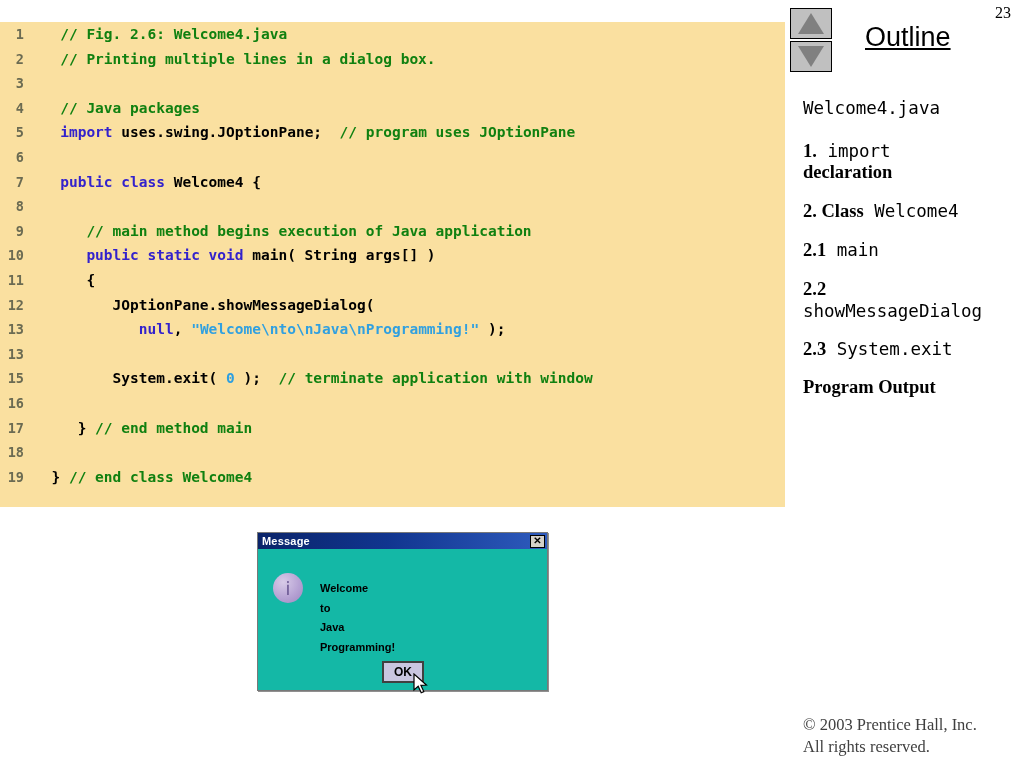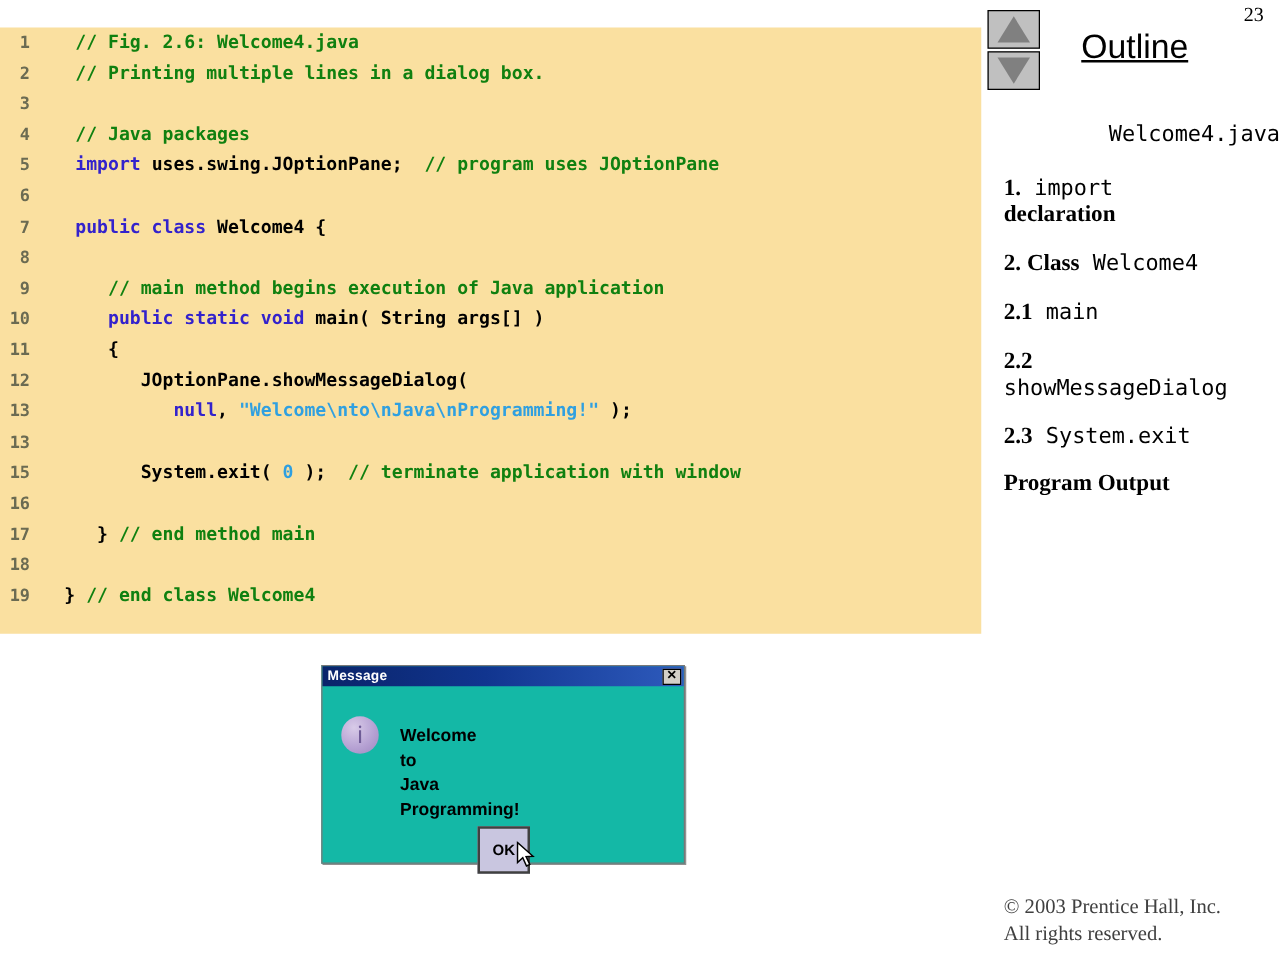--- a/index.html
+++ b/index.html
@@ -123,21 +123,20 @@
   .oe-serif {
     font-family: "Liberation Serif", serif;
     font-size: 18.5px;
     font-weight: bold;
   }
   .oe-mono-plain {
     font-family: "DejaVu Sans Mono", monospace;
     font-size: 17.5px;
     font-weight: normal;
     word-break: break-all;
-    text-align: right;
   }
   #footer-copyright {
     position: absolute;
     left: 13px;
     top: 714px;
     font-family: "Liberation Serif", serif;
     font-size: 16.5px;
     line-height: 1.32;
     color: #404040;
   }
@@ -211,31 +210,31 @@
     font-family: "Liberation Serif", serif;
     font-size: 19px;
     color: #6e5b96;
     line-height: 1;
   }
   #dialog-message {
     position: absolute;
     left: 62px;
     top: 30px;
     font-family: "Liberation Sans", sans-serif;
-    font-size: 14px;
+    font-size: 11px;
     font-weight: bold;
     color: #000000;
     line-height: 19.5px;
   }
   #dialog-ok-button {
     position: absolute;
     left: 124px;
     top: 112px;
     width: 42px;
-    height: 38px;
+    height: 22px;
     background: #c9c6e0;
     border: 2px solid #404040;
     box-sizing: border-box;
     display: flex;
     align-items: center;
     justify-content: center;
     font-family: "Liberation Sans", sans-serif;
     font-size: 12px;
     font-weight: bold;
     color: #000000;

